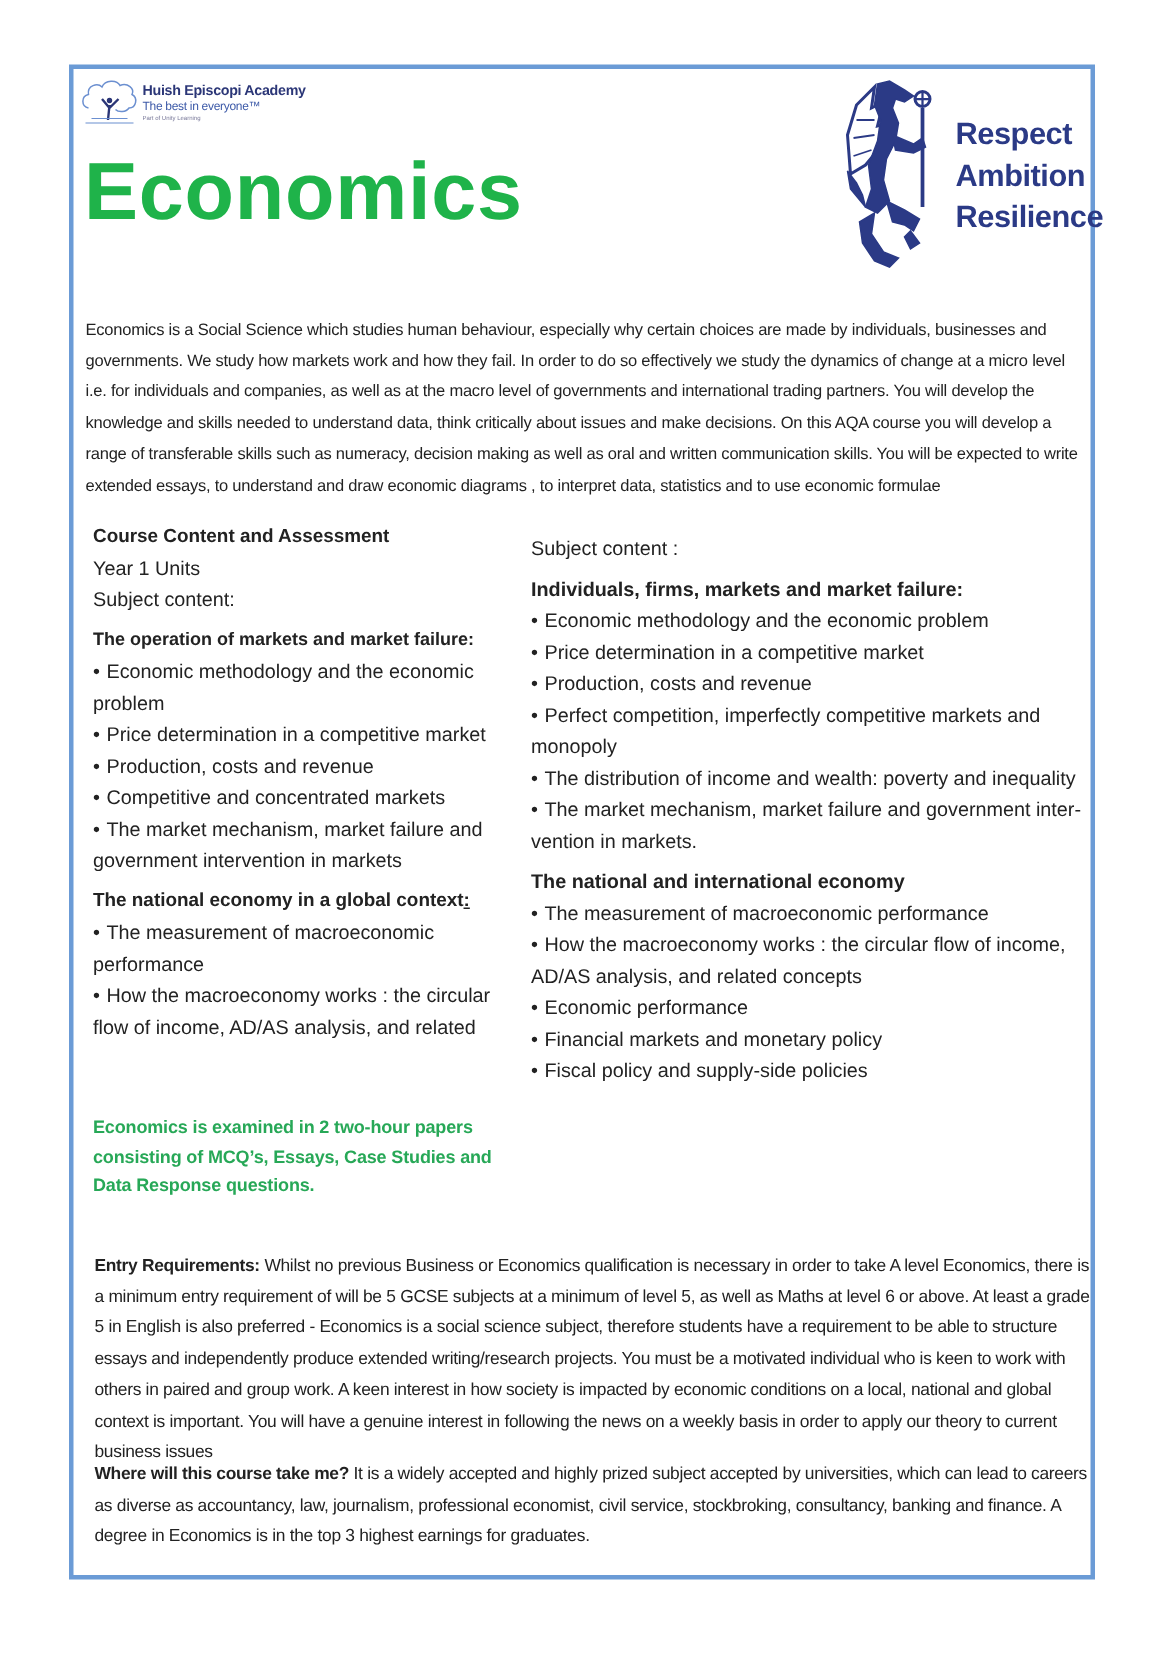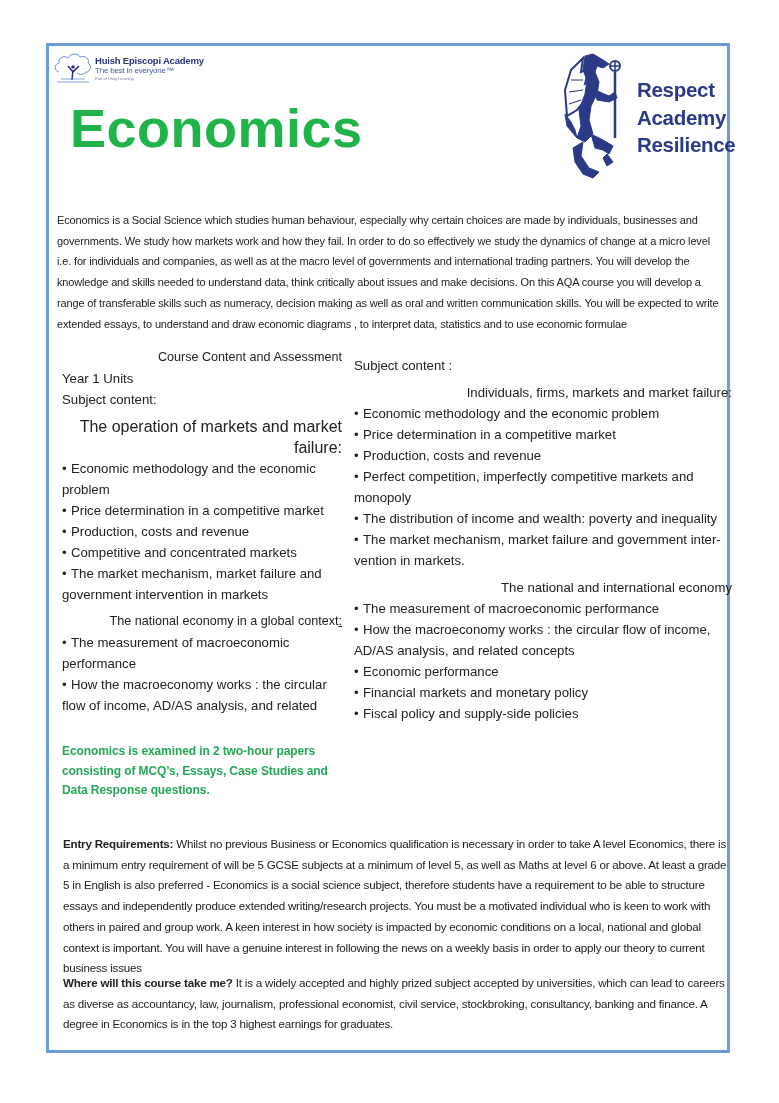--- a/index.html
+++ b/index.html
@@ -59,21 +59,21 @@
     .school-subtag {
       position: absolute;
       left: 42px;
       top: 24px;
       font-size: 4px;
       color: #7a7a9a;
       white-space: nowrap;
     }
     .page-title {
       position: absolute;
-      left: 70px;
+      left: 56px;
       top: 101px;
       font-size: 54px;
       font-weight: bold;
       color: #1fb34a;
       letter-spacing: 0.5px;
       line-height: 1;
       text-align: right;
     }
     .crest {
       position: absolute;
@@ -117,22 +117,21 @@
       left: 62px;
       top: 347px;
       width: 280px;
     }
     .col-right {
       left: 354px;
       top: 355px;
       width: 378px;
     }
     .col .heading {
-      font-weight: normal;
-      text-align: right;
+      font-weight: bold;
     }
     .col .gap {
       margin-top: 6px;
     }
     .col .bullet::before {
       content: "\2022";
       display: inline-block;
       width: 9px;
     }
     .underline-colon {
@@ -202,32 +201,32 @@
       <path d="M20 92 L18 106 L26 118 L36 122 L30 128 L20 124 L12 112 L10 98 Z" stroke-width="1"></path>
 
       <path d="M14 88 L4 76 L2 64 L8 72 L12 80 Z" stroke-width="1"></path>
       <path d="M44 104 L50 112 L44 116 L40 108 Z" stroke-width="1"></path>
     </g>
   </svg>
 </div>
 
 <div class="values">
   <div>Respect</div>
-  <div>Academy</div>
+  <div>Ambition</div>
   <div>Resilience</div>
 </div>
 
 <p class="intro" style="margin:0;">Economics is a Social Science which studies human behaviour, especially why certain choices are made by individuals, businesses and governments. We study how markets work and how they fail. In order to do so effectively we study the dynamics of change at a micro level i.e. for individuals and companies, as well as at the macro level of governments and international trading partners. You will develop the knowledge and skills needed to understand data, think critically about issues and make decisions. On this AQA course you will develop a range of transferable skills such as numeracy, decision making as well as oral and written communication skills. You will be expected to write extended essays, to understand and draw economic diagrams , to interpret data, statistics and to use economic formulae</p>
 
 <div class="col col-left">
   <div class="heading" style="font-size:12.6px;">Course Content and Assessment</div>
   <div>Year 1 Units</div>
   <div>Subject content:</div>
 
-  <div class="heading gap" style="font-size:16px;">The operation of markets and market failure:</div>
+  <div class="heading gap" style="font-size:12px;">The operation of markets and market failure:</div>
   <div class="bullet">Economic methodology and the economic problem</div>
   <div class="bullet">Price determination in a competitive market</div>
   <div class="bullet">Production, costs and revenue</div>
   <div class="bullet">Competitive and concentrated markets</div>
   <div class="bullet">The market mechanism, market failure and government intervention in markets</div>
 
   <div class="heading gap" style="font-size:12.6px;">
     <span>The national economy in a global context</span><span class="underline-colon">:</span>
   </div>
   <div class="bullet">The measurement of macroeconomic performance</div>

